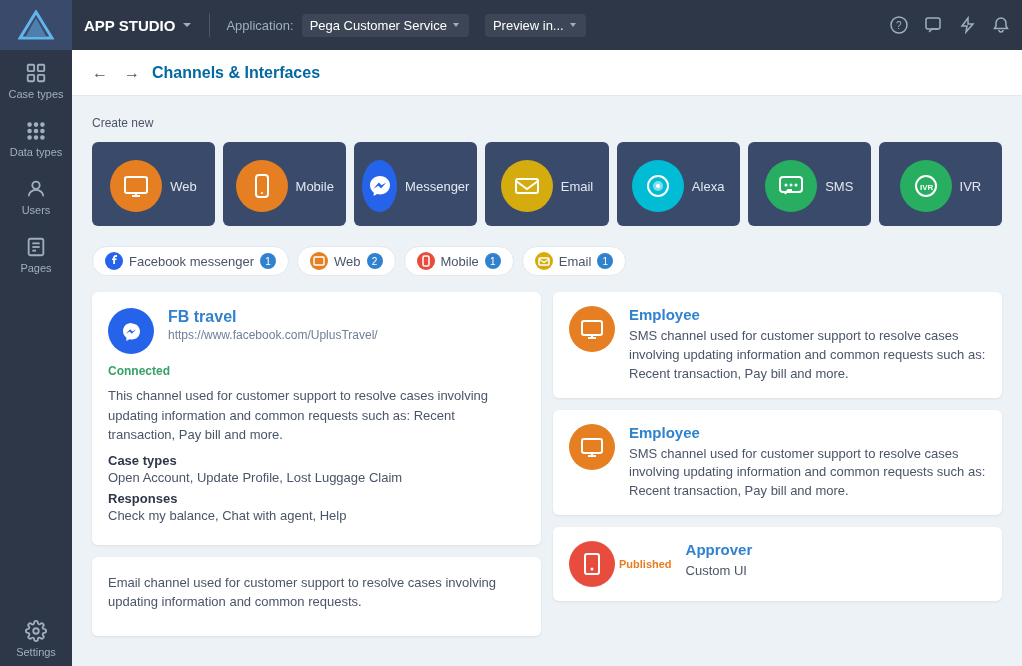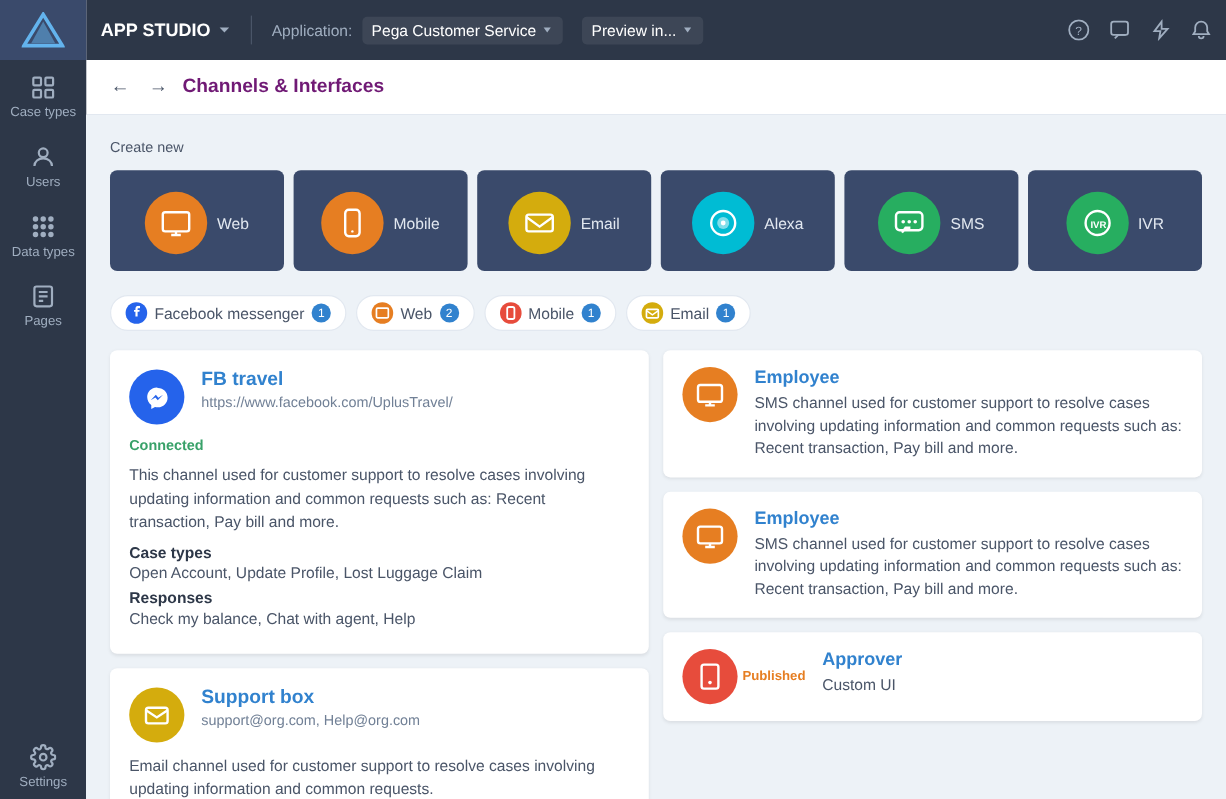--- a/index.html
+++ b/index.html
@@ -113,21 +113,21 @@
       display: flex;
       align-items: center;
       justify-content: center;
       cursor: pointer;
       color: #4a5568;
       font-size: 16px;
     }
     .breadcrumb-title {
       font-size: 16px;
       font-weight: 600;
-      color: #701a75;
+      color: #0369a1;
     }
 
     
     .content {
       flex: 1;
       overflow-y: auto;
       padding: 20px;
       background: #edf2f7;
     }
 
@@ -300,43 +300,43 @@
   </div>
 
   <div class="sidebar-item">
     <svg viewBox="0 0 24 24" fill="none" stroke="currentColor" stroke-width="2">
       <rect x="3" y="3" width="7" height="7" rx="1"></rect>
       <rect x="14" y="3" width="7" height="7" rx="1"></rect>
       <rect x="3" y="14" width="7" height="7" rx="1"></rect>
       <rect x="14" y="14" width="7" height="7" rx="1"></rect>
     </svg>
     <span>Case types</span>
-  </div>
-
-  <div class="sidebar-item">
-    <svg viewBox="0 0 24 24" fill="none" stroke="currentColor" stroke-width="2">
-      <circle cx="12" cy="8" r="4"></circle>
-      <path d="M4 20c0-4 3.6-7 8-7s8 3 8 7"></path>
-    </svg>
-    <span>Users</span>
   </div>
 
   <div class="sidebar-item">
     <svg viewBox="0 0 24 24" fill="none" stroke="currentColor" stroke-width="2">
       <circle cx="5" cy="5" r="1.5" fill="currentColor"></circle>
       <circle cx="12" cy="5" r="1.5" fill="currentColor"></circle>
       <circle cx="19" cy="5" r="1.5" fill="currentColor"></circle>
       <circle cx="5" cy="12" r="1.5" fill="currentColor"></circle>
       <circle cx="12" cy="12" r="1.5" fill="currentColor"></circle>
       <circle cx="19" cy="12" r="1.5" fill="currentColor"></circle>
       <circle cx="5" cy="19" r="1.5" fill="currentColor"></circle>
       <circle cx="12" cy="19" r="1.5" fill="currentColor"></circle>
       <circle cx="19" cy="19" r="1.5" fill="currentColor"></circle>
     </svg>
     <span>Data types</span>
+  </div>
+
+  <div class="sidebar-item">
+    <svg viewBox="0 0 24 24" fill="none" stroke="currentColor" stroke-width="2">
+      <circle cx="12" cy="8" r="4"></circle>
+      <path d="M4 20c0-4 3.6-7 8-7s8 3 8 7"></path>
+    </svg>
+    <span>Users</span>
   </div>
 
   <div class="sidebar-item">
     <svg viewBox="0 0 24 24" fill="none" stroke="currentColor" stroke-width="2">
       <rect x="4" y="3" width="16" height="18" rx="2"></rect>
       <line x1="8" y1="8" x2="16" y2="8"></line>
       <line x1="8" y1="12" x2="16" y2="12"></line>
       <line x1="8" y1="16" x2="12" y2="16"></line>
     </svg>
     <span>Pages</span>
@@ -422,20 +422,28 @@
       <div class="channel-card">
         <div class="channel-card-icon" style="background:#e67e22;">
           <svg width="28" height="28" viewBox="0 0 28 28" fill="none">
             <rect x="8" y="3" width="12" height="22" rx="3" stroke="white" stroke-width="2"></rect>
             <circle cx="14" cy="21" r="1" fill="white"></circle>
           </svg>
         </div>
         <span class="channel-card-label">Mobile</span>
       </div>
 
+      <div class="channel-card">
+        <div class="channel-card-icon" style="background:#2563eb;">
+          <svg width="28" height="28" viewBox="0 0 28 28" fill="white">
+            <path d="M14 4C8.5 4 4 8.1 4 13.2c0 2.9 1.4 5.5 3.7 7.3V24l3.4-1.9c.9.2 1.9.3 2.9.3 5.5 0 10-4.1 10-9.2S19.5 4 14 4zm1 12.4l-2.5-2.7-5 2.7 5.4-5.8 2.6 2.7 4.9-2.7-5.4 5.8z"></path>
+          </svg>
+        </div>
+        <span class="channel-card-label">Messenger</span>
+      </div>
 
       <div class="channel-card">
         <div class="channel-card-icon" style="background:#d4ac0d;">
           <svg width="28" height="28" viewBox="0 0 28 28" fill="none">
             <rect x="3" y="7" width="22" height="14" rx="2" stroke="white" stroke-width="2"></rect>
             <path d="M3 9l11 8 11-8" stroke="white" stroke-width="2"></path>
           </svg>
         </div>
         <span class="channel-card-label">Email</span>
       </div>
@@ -533,32 +541,20 @@
           </div>
           <div class="card-status status-connected" style="margin-bottom:8px;">Connected</div>
           <div class="card-body">This channel used for customer support to resolve cases involving updating information and common requests such as: Recent transaction, Pay bill and more.</div>
           <div class="card-field-label">Case types</div>
           <div class="card-field-value">Open Account, Update Profile, Lost Luggage Claim</div>
           <div class="card-field-label">Responses</div>
           <div class="card-field-value">Check my balance, Chat with agent, Help</div>
         </div>
 
         <div class="card">
-          <div class="card-header">
-            <div class="card-avatar" style="background:#d4ac0d;">
-              <svg width="24" height="24" viewBox="0 0 24 24" fill="none">
-                  <rect x="3" y="6" width="18" height="13" rx="2" stroke="white" stroke-width="2"></rect>
-                  <path d="M3 8l9 6 9-6" stroke="white" stroke-width="2"></path>
-                </svg>
-            </div>
-            <div class="card-info">
-              <div class="card-title">Support box</div>
-              <div class="card-subtitle">support@org.com, Help@org.com</div>
-            </div>
-          </div>
           <div class="card-body">Email channel used for customer support to resolve cases involving updating information and common requests.</div>
 
         </div>
 
       </div>
 
       <div class="right-col">
 
         <div class="small-card">
           <div class="card-avatar" style="background:#e67e22; width:46px; height:46px;">

